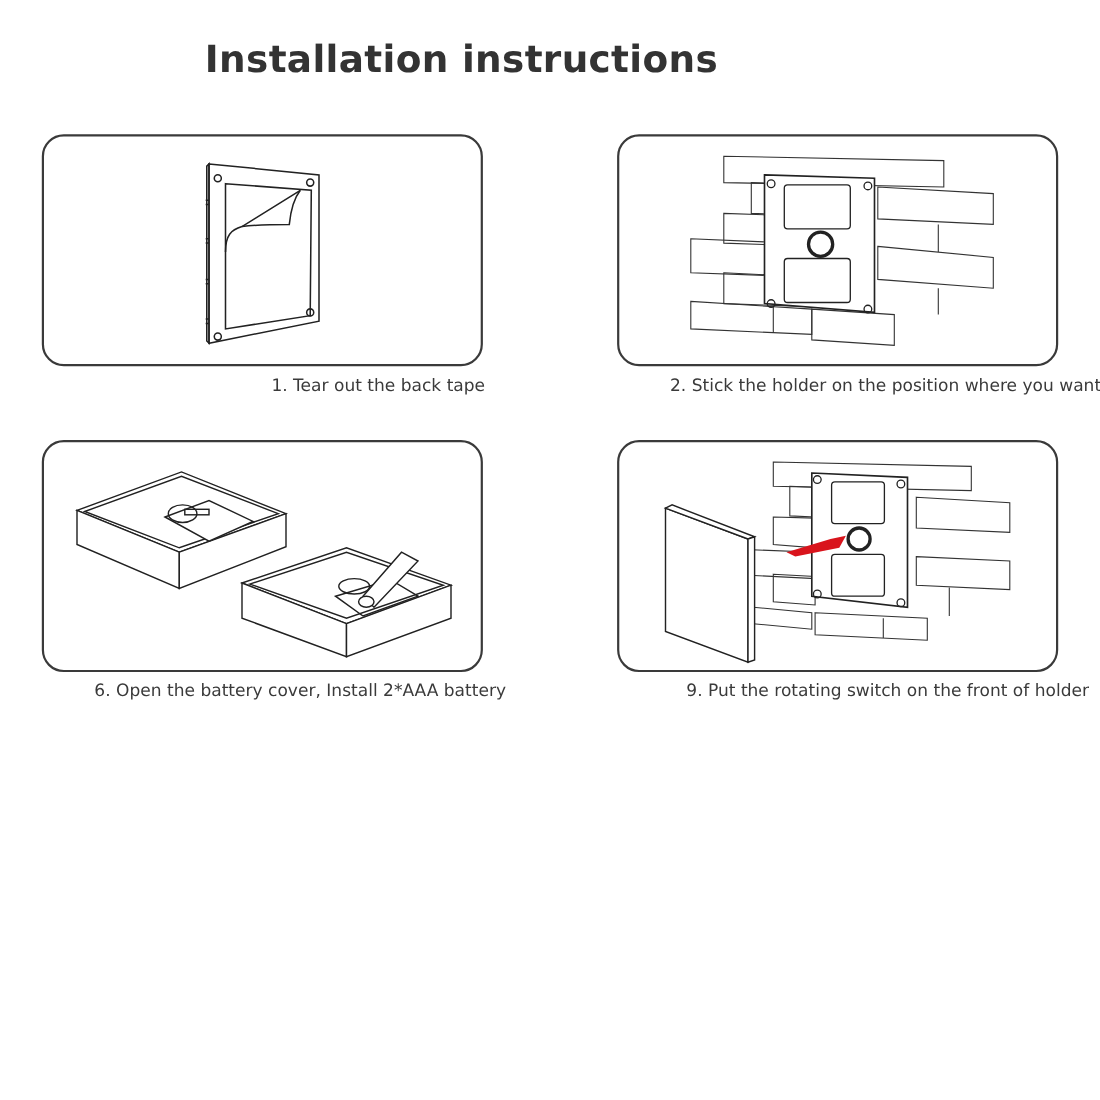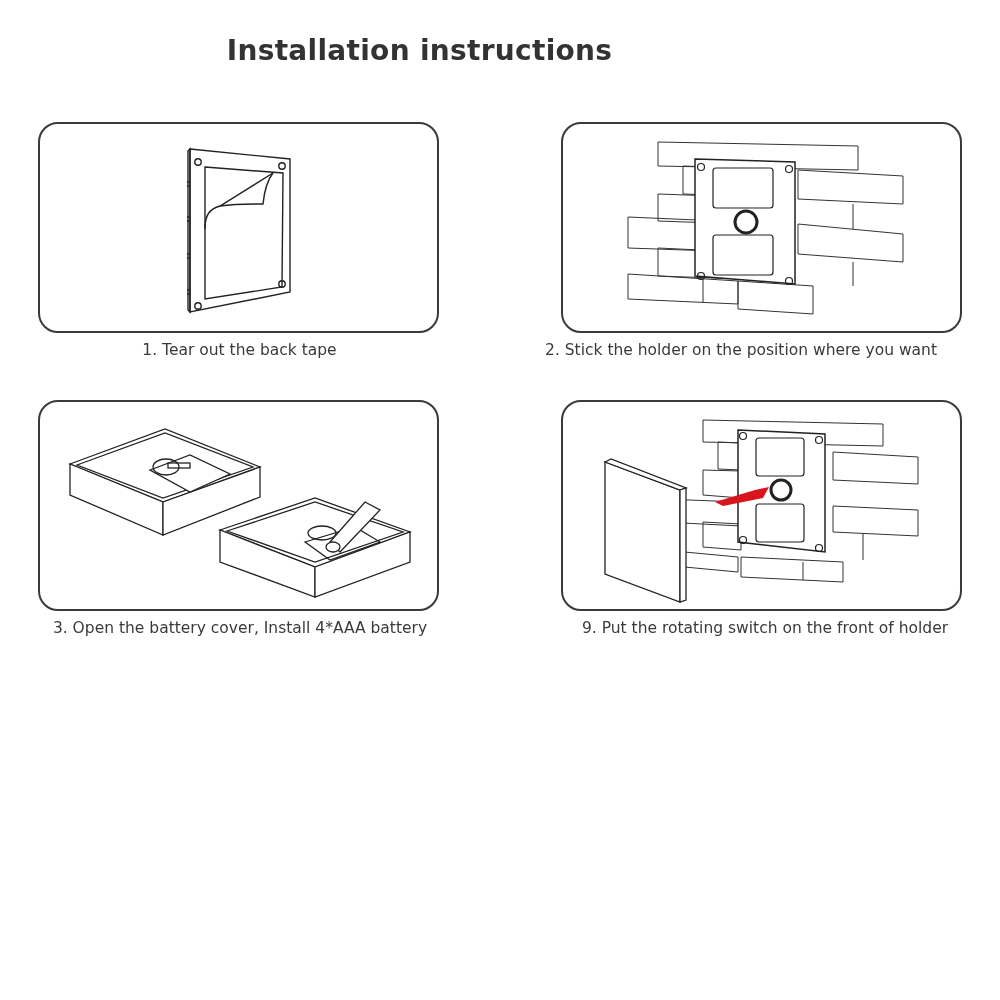--- a/index.html
+++ b/index.html
@@ -1,26 +1,26 @@
 <!DOCTYPE html>
 <html><head>
 <meta charset="utf-8">
 <style>
   html, body { margin: 0; padding: 0; background: #ffffff; }
   body { width: 1000px; height: 1000px; position: relative; overflow: hidden; font-family: "DejaVu Sans", sans-serif; color: #333333; }
-  .title { position: absolute; left: 0; top: 34px; width: 839px; text-align: center; font-size: 28px; font-weight: bold; color: #333333; letter-spacing: 0.3px; }
+  .title { position: absolute; left: 0; top: 34px; width: 839px; text-align: center; font-size: 34px; font-weight: bold; color: #333333; letter-spacing: 0.3px; }
   .panel { position: absolute; width: 401px; height: 211px; border: 2px solid #3a3a3a; border-radius: 20px; box-sizing: border-box; background: #fff; overflow: hidden; }
   .panel svg { position: absolute; left: 0; top: 0; }
-  .caption { position: absolute; font-size: 15.5px; color: #3a3a3a; text-align: center; white-space: nowrap; }
+  .caption { position: absolute; font-size: 15.5px; color: #3a3a3a; text-align: right; white-space: nowrap; }
   #p1 { left: 38px; top: 122px; }
   #p2 { left: 561px; top: 122px; }
   #p3 { left: 38px; top: 400px; }
   #p4 { left: 561px; top: 400px; }
   #c1 { left: 38px; top: 341px; width: 403px; }
-  #c2 { left: 516px; top: 341px; width: 450px; }
+  #c2 { left: 551px; top: 341px; width: 450px; }
   #c3 { left: 20px; top: 619px; width: 440px; }
   #c4 { left: 540px; top: 619px; width: 450px; }
 </style>
 </head>
 <body>
 
 <div class="title">Installation instructions</div>
 
 <div class="panel" id="p1">
   <svg width="401" height="211" viewBox="0 0 401 211">
@@ -103,21 +103,21 @@
       <polygon points="275,165 370,130 370,160 275,195"></polygon>
       <polygon points="187,129 275,100 363,130 275,160" fill="none"></polygon>
       <polygon points="265,140 315,125 340,140 290,158" fill="none"></polygon>
       <ellipse cx="282" cy="131" rx="14" ry="7" fill="none"></ellipse>
 
       <polygon points="290,140 325,100 340,108 300,150"></polygon>
       <ellipse cx="293" cy="145" rx="7" ry="5"></ellipse>
     </g>
   </svg>
 </div>
-<div class="caption" id="c3">3. Open the battery cover, Install 4*AAA battery</div>
+<div class="caption" id="c3">6. Open the battery cover, Install 2*AAA battery</div>
 
 <div class="panel" id="p4">
   <svg width="401" height="211" viewBox="0 0 401 211">
     <g fill="none" stroke="#333" stroke-width="1">
       <polygon points="140,18 320,22 320,44 140,40"></polygon>
       <polygon points="155,40 178,41 178,68 155,67"></polygon>
       <polygon points="270,50 355,55 355,82 270,78"></polygon>
       <polygon points="140,68 178,69 178,96 140,93"></polygon>
       <polygon points="100,97 178,100 178,124 100,120"></polygon>
       <polygon points="270,104 355,108 355,134 270,130"></polygon>

